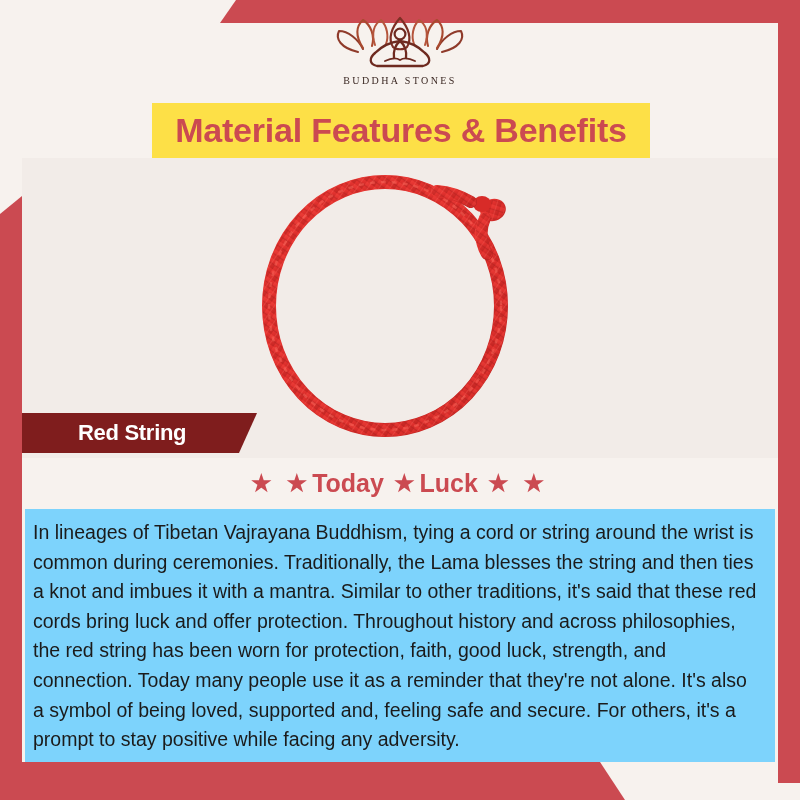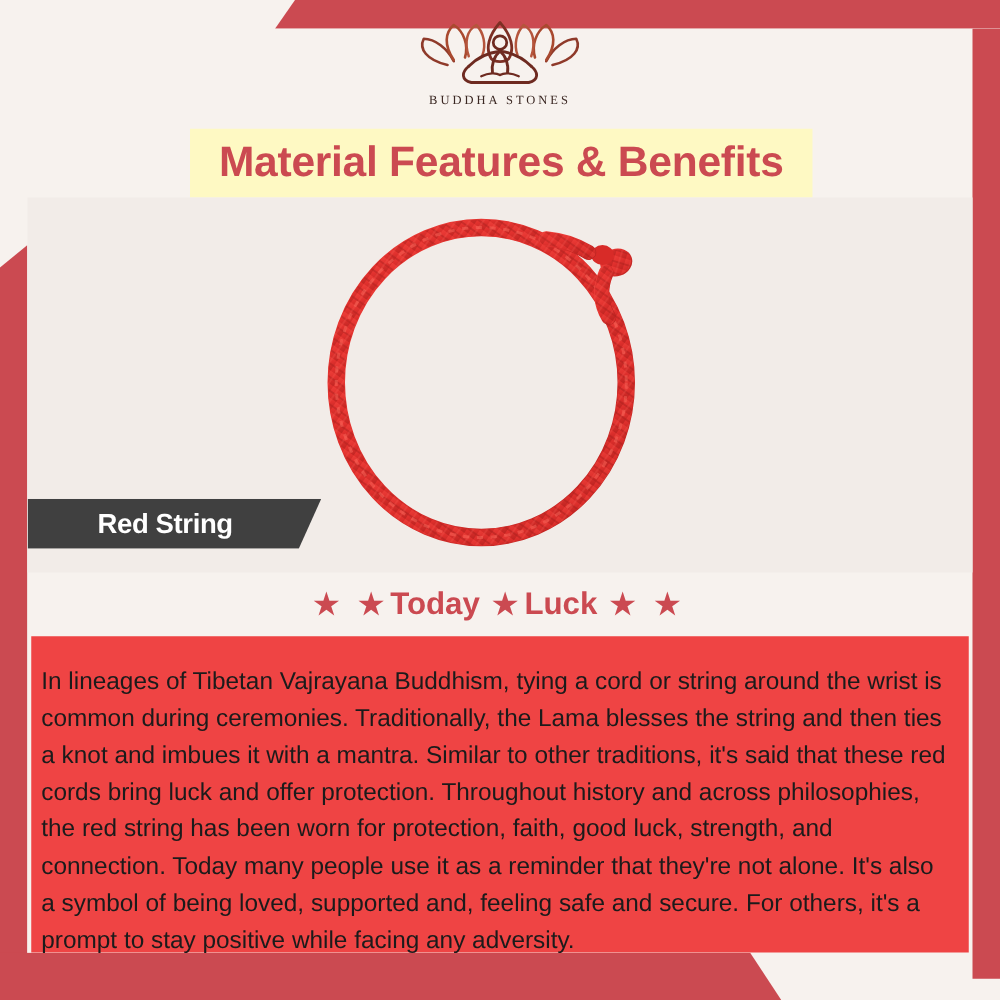--- a/index.html
+++ b/index.html
@@ -83,21 +83,21 @@
     margin-top: 1px;
   }
 
   
   #title-box {
     position: absolute;
     left: 152px;
     top: 103px;
     width: 498px;
     height: 55px;
-    background: #fef9c3;
+    background: #fde047;
     display: flex;
     align-items: center;
     justify-content: center;
   }
   #title-text {
     color: #cb4a51;
     font-size: 34px;
     font-weight: bold;
     letter-spacing: -0.2px;
     white-space: nowrap;
@@ -119,24 +119,24 @@
     top: 8px;
     transform: translateX(-50%);
     width: 330px;
     height: 280px;
   }
 
   
   #ribbon {
     position: absolute;
     left: 22px;
-    top: 399px;
+    top: 413px;
     width: 235px;
     height: 40px;
-    background: #404040;
+    background: #7f1d1d;
     clip-path: polygon(0 0, 100% 0, calc(100% - 18px) 100%, 0 100%);
     display: flex;
     align-items: center;
     text-align: right;
   }
   #ribbon-label {
     color: #ffffff;
     font-size: 22px;
     font-weight: bold;
     margin-left: 56px;
@@ -171,22 +171,22 @@
     color: #cb4a51;
   }
 
   
   #body-panel {
     position: absolute;
     left: 25px;
     top: 509px;
     width: 750px;
     height: 253px;
-    background: #ef4444;
-    padding: 20px 0 0 0;
+    background: #7dd3fc;
+    padding: 7px 0 0 0;
     box-sizing: border-box;
   }
   #body-text {
     color: #1b1b1b;
     font-size: 19.5px;
     line-height: 29.6px;
     padding: 2px 12px 0 8px;
     text-align: left;
     font-weight: 500;
   }

